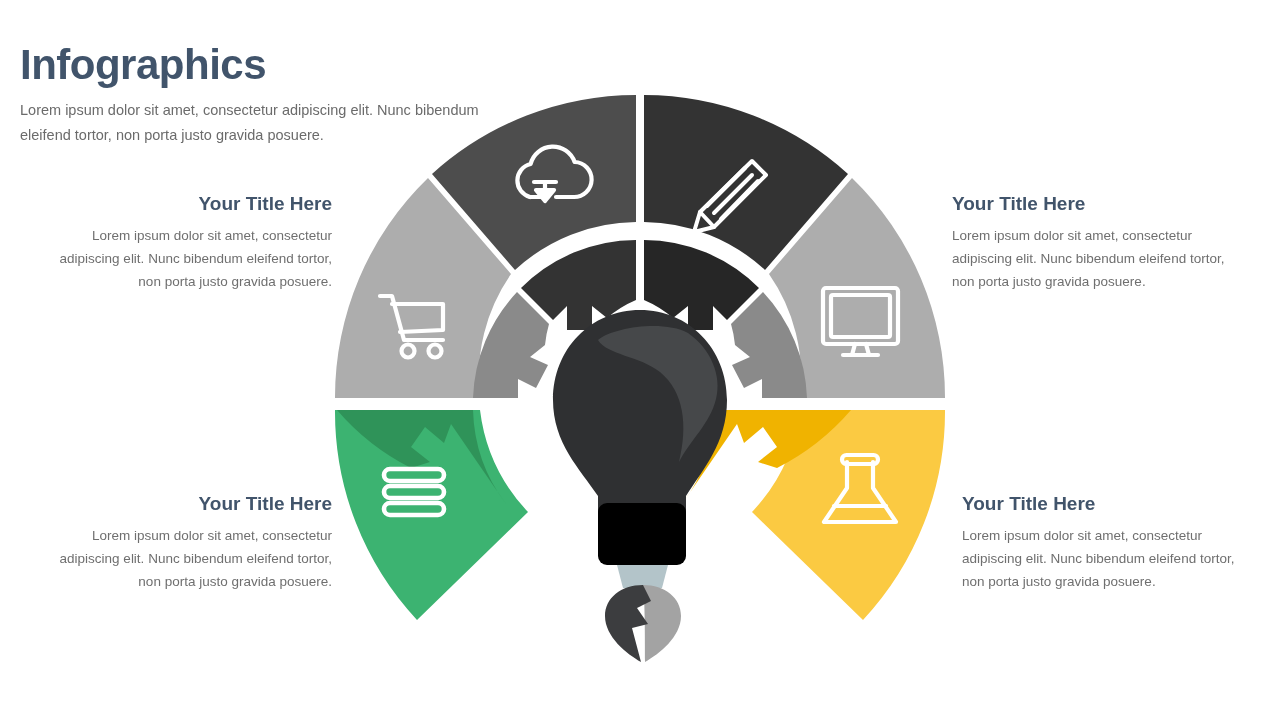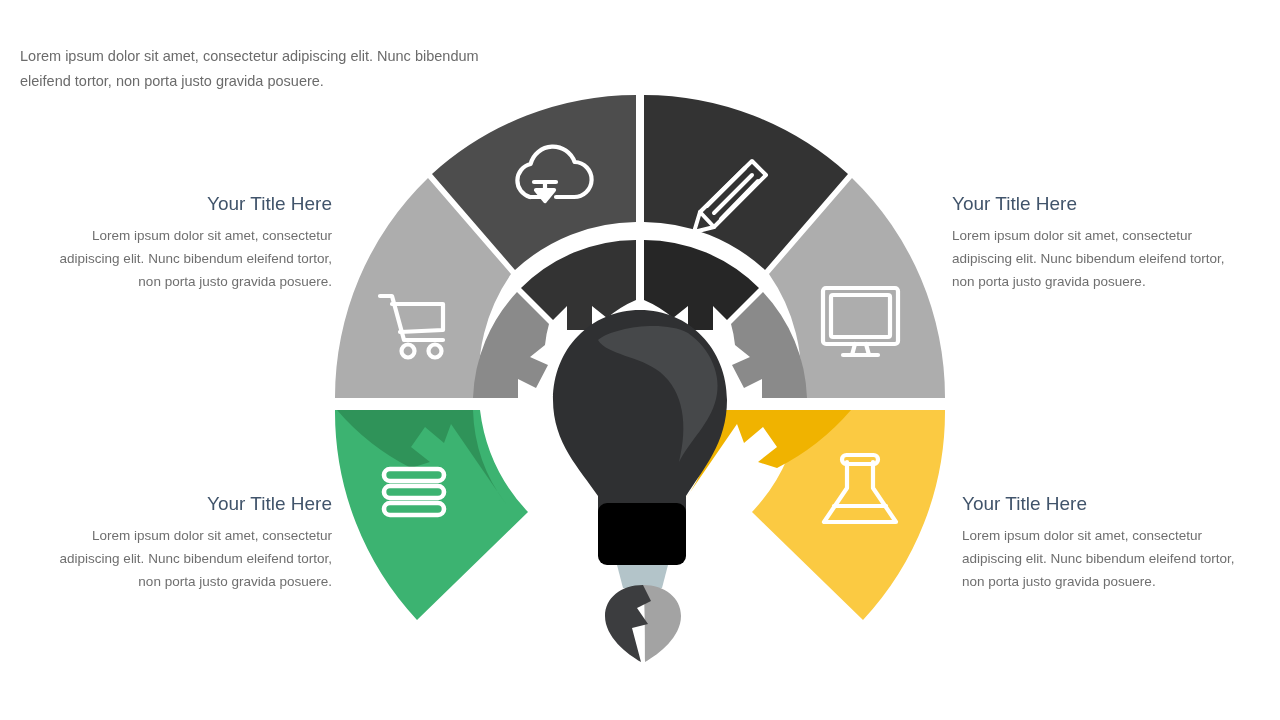--- a/index.html
+++ b/index.html
@@ -50,21 +50,21 @@
   }
   #diagram svg { display: block; }
 
   
   .caption {
     position: absolute;
     width: 280px;
   }
   .caption .cap-title {
     font-size: 19px;
-    font-weight: normal;
+    font-weight: bold;
     color: #41546b;
     margin: 0 0 9px 0;
     line-height: 1.1;
   }
   .caption .cap-body {
     font-size: 13.5px;
     color: #6f6f6f;
     line-height: 1.72;
     margin: 0;
   }
@@ -73,20 +73,21 @@
 
   #cap-tl { left: 52px;  top: 194px; }
   #cap-bl { left: 52px;  top: 494px; }
   #cap-tr { left: 952px; top: 194px; }
   #cap-br { left: 962px; top: 494px; }
 </style>
 </head>
 <body>
 
 <div id="header">
+  <h1 id="page-title" style="color: rgb(65, 84, 107);">Infographics</h1>
   <p id="page-subtitle">Lorem ipsum dolor sit amet, consectetur adipiscing elit. Nunc bibendum eleifend tortor, non porta justo gravida posuere.</p>
 </div>
 
 <div id="diagram">
 <svg width="1280" height="720" viewBox="0 0 1280 720" xmlns="http://www.w3.org/2000/svg" style="pointer-events:auto">
 
   <g>
 
     <path d="M 636 95
              A 305 305 0 0 0 432 174

